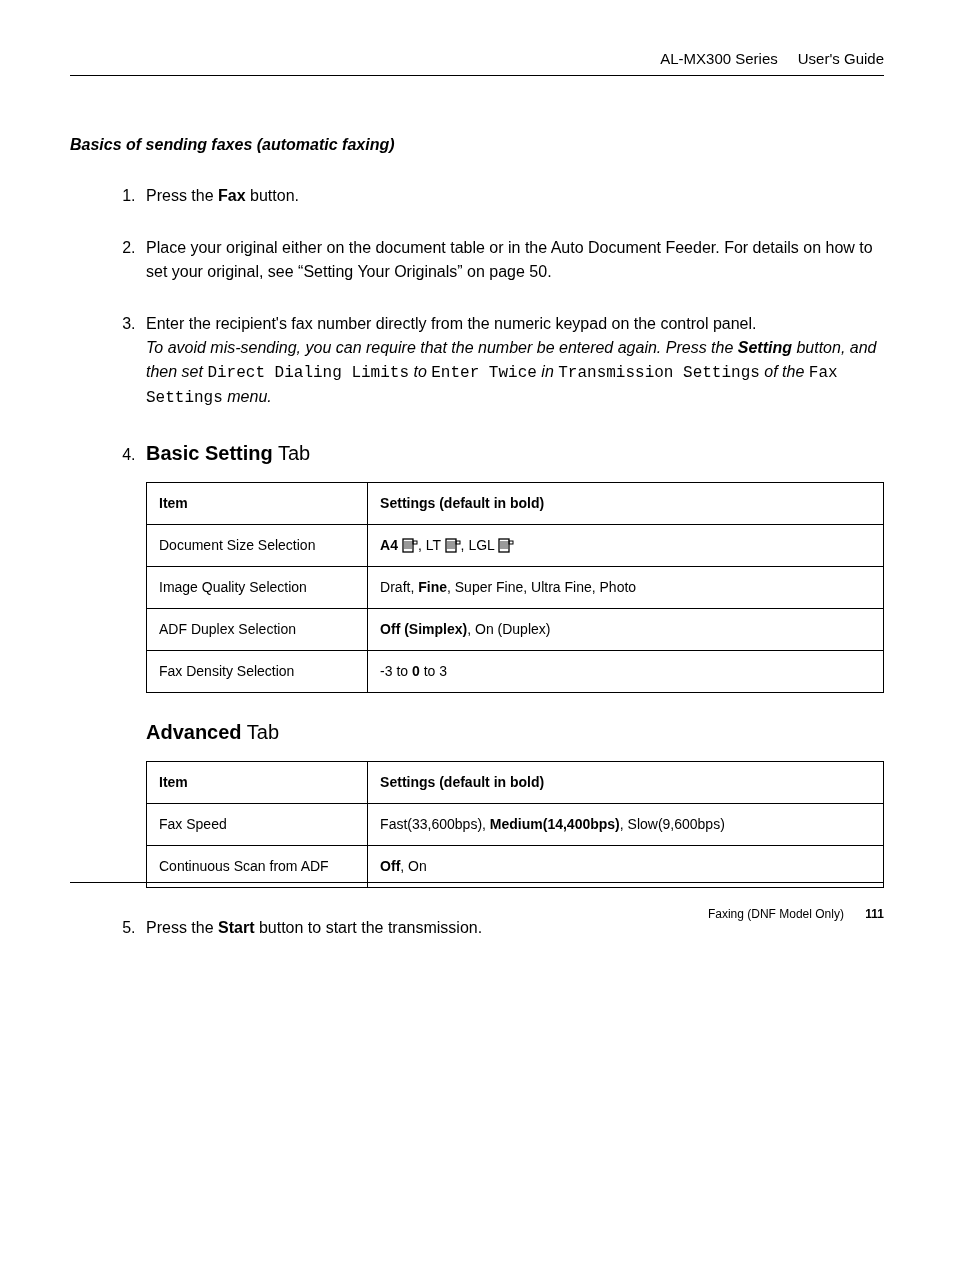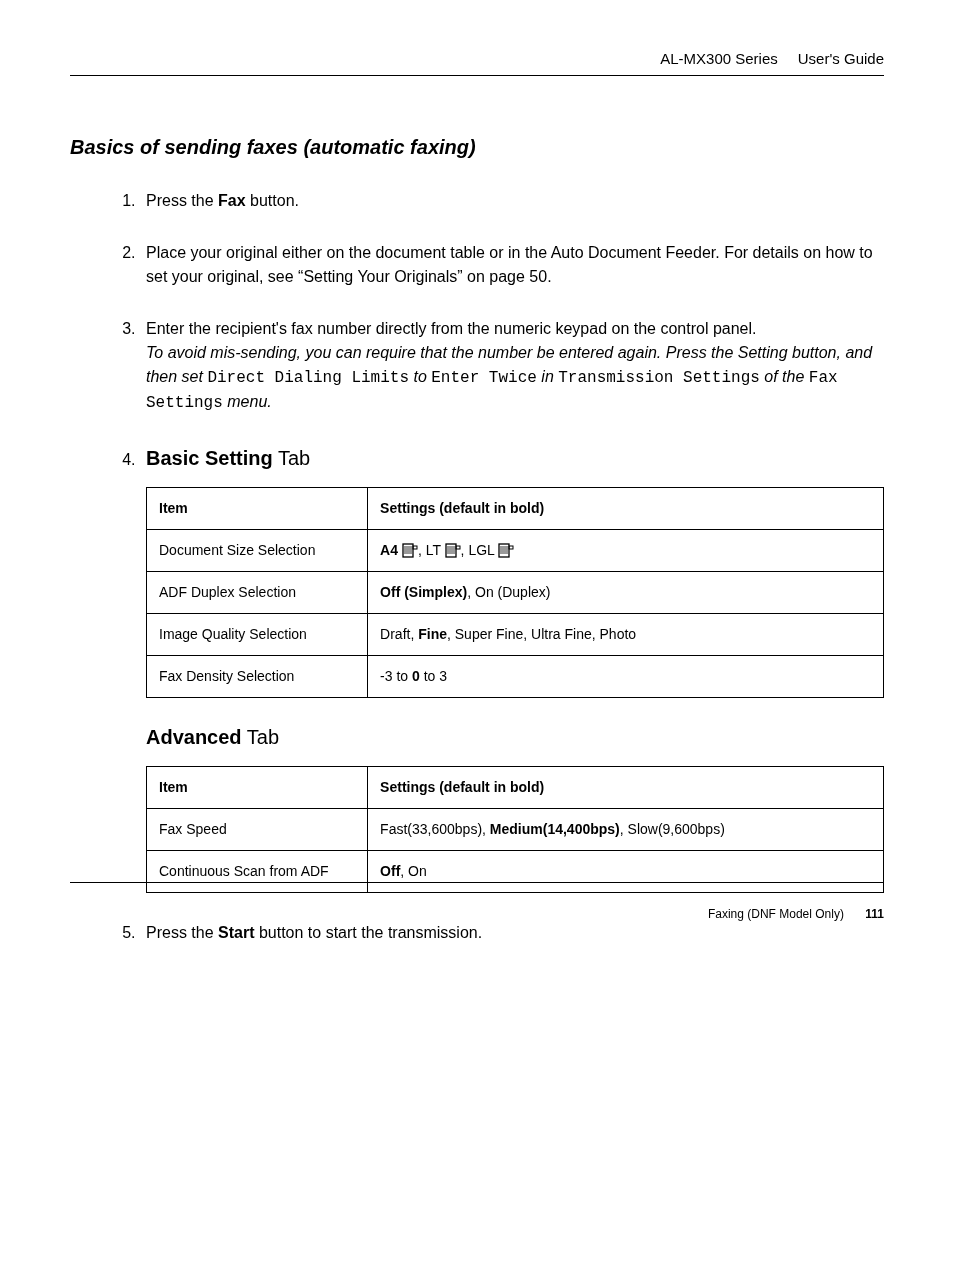--- a/index.html
+++ b/index.html
@@ -27,42 +27,42 @@
     width: 20px;
   }
   .top-rule {
     border: 0;
     border-top: 1px solid #000;
     margin: 0 0 60px 0;
   }
   h2.section-title {
     font-style: italic;
     font-weight: 700;
-    font-size: 20px;
+    font-size: 16px;
     margin: 0 0 30px 0;
   }
   ol.steps {
     margin: 0 0 0 30px;
     padding: 0 0 0 40px;
     font-size: 16px;
     line-height: 1.5;
   }
   ol.steps > li {
     margin-bottom: 28px;
     padding-left: 6px;
   }
   .note-label {
     font-weight: 700;
     font-style: italic;
     margin-top: 4px;
   }
   .note-body {
     font-style: italic;
   }
-  .note-body .bold { font-weight: 400; margin-top: 24px; }
+  .note-body .bold { font-weight: 700; margin-top: 24px; }
   .mono {
     font-family: "Courier New", monospace;
     font-style: normal;
     letter-spacing: 0;
   }
   .tab-heading {
     font-size: 20px;
     margin: 14px 0 14px 0;
   }
   .tab-heading .bold-part { font-weight: 700; }
@@ -166,29 +166,29 @@
                   <path d="M2 4 h8 M2 6 h8 M2 8 h8 M2 10 h8" stroke="#000" stroke-width="0.8"></path>
                   <rect x="11" y="3" width="4" height="3" fill="none" stroke="#000" stroke-width="1"></rect>
                 </svg><span>, LGL </span><svg class="orient-icon" width="16" height="15" viewBox="0 0 16 15">
                   <rect x="1" y="1" width="10" height="13" fill="none" stroke="#000" stroke-width="1.3"></rect>
                   <path d="M2 4 h8 M2 6 h8 M2 8 h8 M2 10 h8" stroke="#000" stroke-width="0.8"></path>
                   <rect x="11" y="3" width="4" height="3" fill="none" stroke="#000" stroke-width="1"></rect>
                 </svg>
           </td>
         </tr>
         <tr>
+          <td>Image Quality Selection</td>
+          <td>
+            <span>Draft, </span><span class="b">Fine</span><span>, Super Fine, Ultra Fine, Photo</span>
+          </td>
+        </tr>
+        <tr>
           <td>ADF Duplex Selection</td>
           <td>
             <span class="b">Off (Simplex)</span><span>, On (Duplex)</span>
-          </td>
-        </tr>
-        <tr>
-          <td>Image Quality Selection</td>
-          <td>
-            <span>Draft, </span><span class="b">Fine</span><span>, Super Fine, Ultra Fine, Photo</span>
           </td>
         </tr>
         <tr>
           <td>Fax Density Selection</td>
           <td>
             <span>-3 to </span><span class="b">0</span><span> to 3</span>
           </td>
         </tr>
       </tbody>
         </table>

